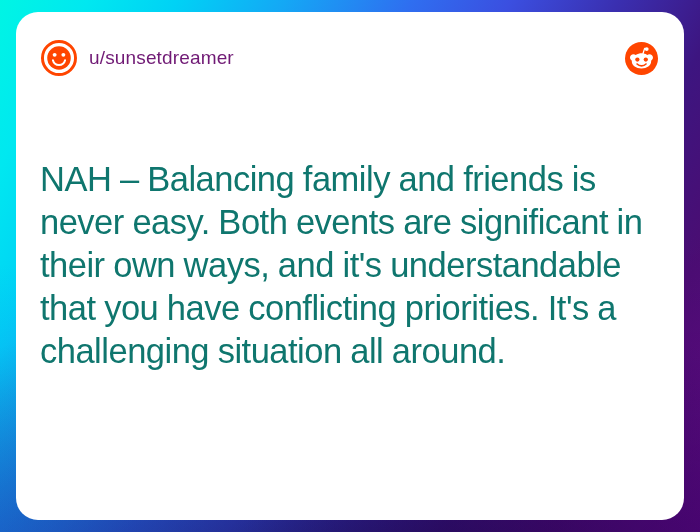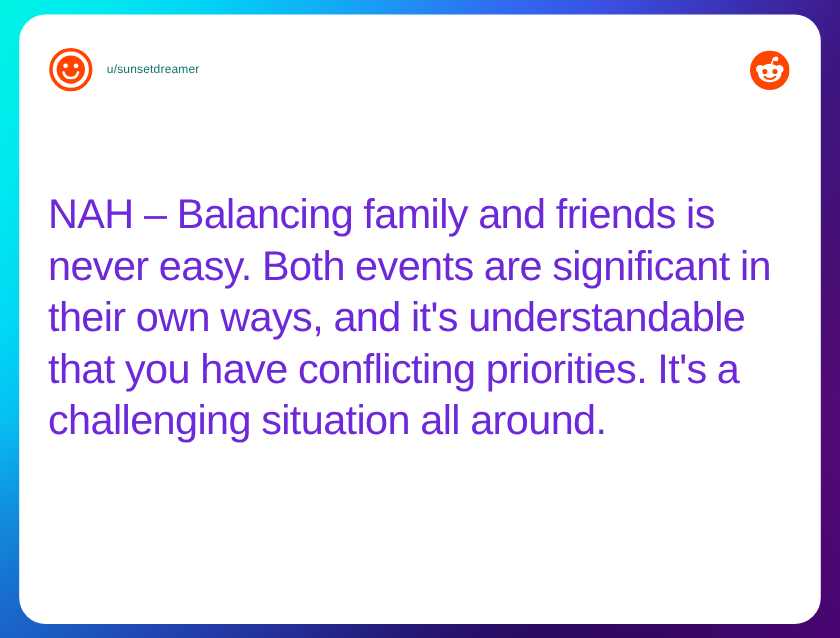--- a/index.html
+++ b/index.html
@@ -79,22 +79,22 @@
     align-items: center;
     gap: 11px;
   }
   .avatar {
     width: 38px;
     height: 38px;
     flex: 0 0 38px;
     display: block;
   }
   .author-name {
-    font-size: 10px;
-    color: #0f766e;
+    font-size: 19px;
+    color: #701a75;
     letter-spacing: 0.15px;
     white-space: nowrap;
     font-family: "Liberation Sans", sans-serif;
   }
   .header-spacer {
     flex: 1 1 auto;
   }
   .brand-logo {
     width: 33px;
     height: 33px;
@@ -106,21 +106,21 @@
   .card-body {
     position: absolute;
     left: 24px;
     right: 24px;
     top: 146px;
   }
   .comment-text {
     margin: 0;
     font-size: 34.5px;
     line-height: 43px;
-    color: #6d28d9;
+    color: #0f766e;
     font-family: "Liberation Sans", sans-serif;
     letter-spacing: -0.5px;
     word-spacing: -0.5px;
     font-weight: 400;
   }
 </style>
 </head>
 <body>
 
 <div id="stage">

